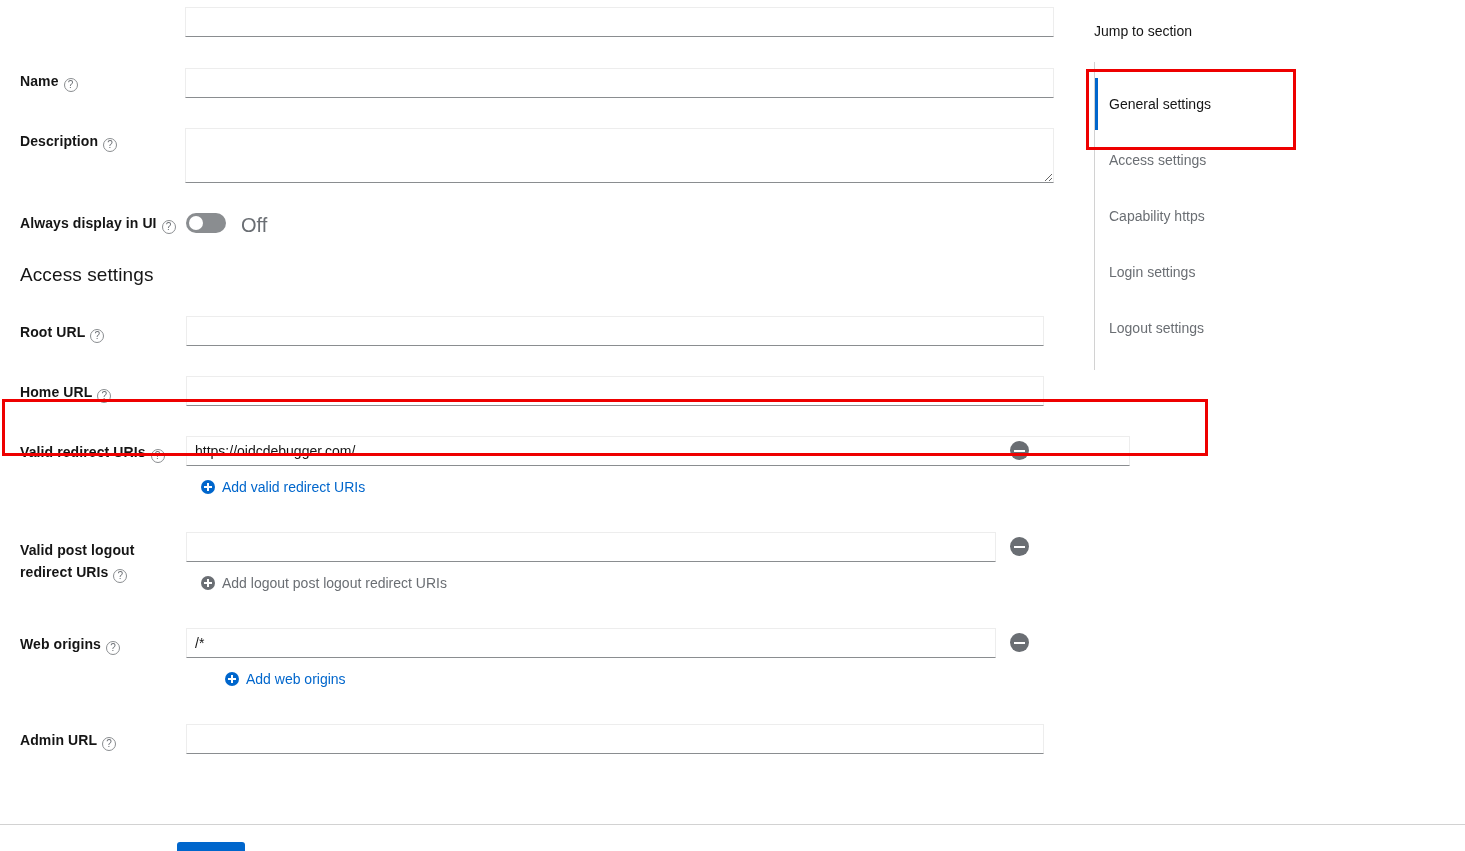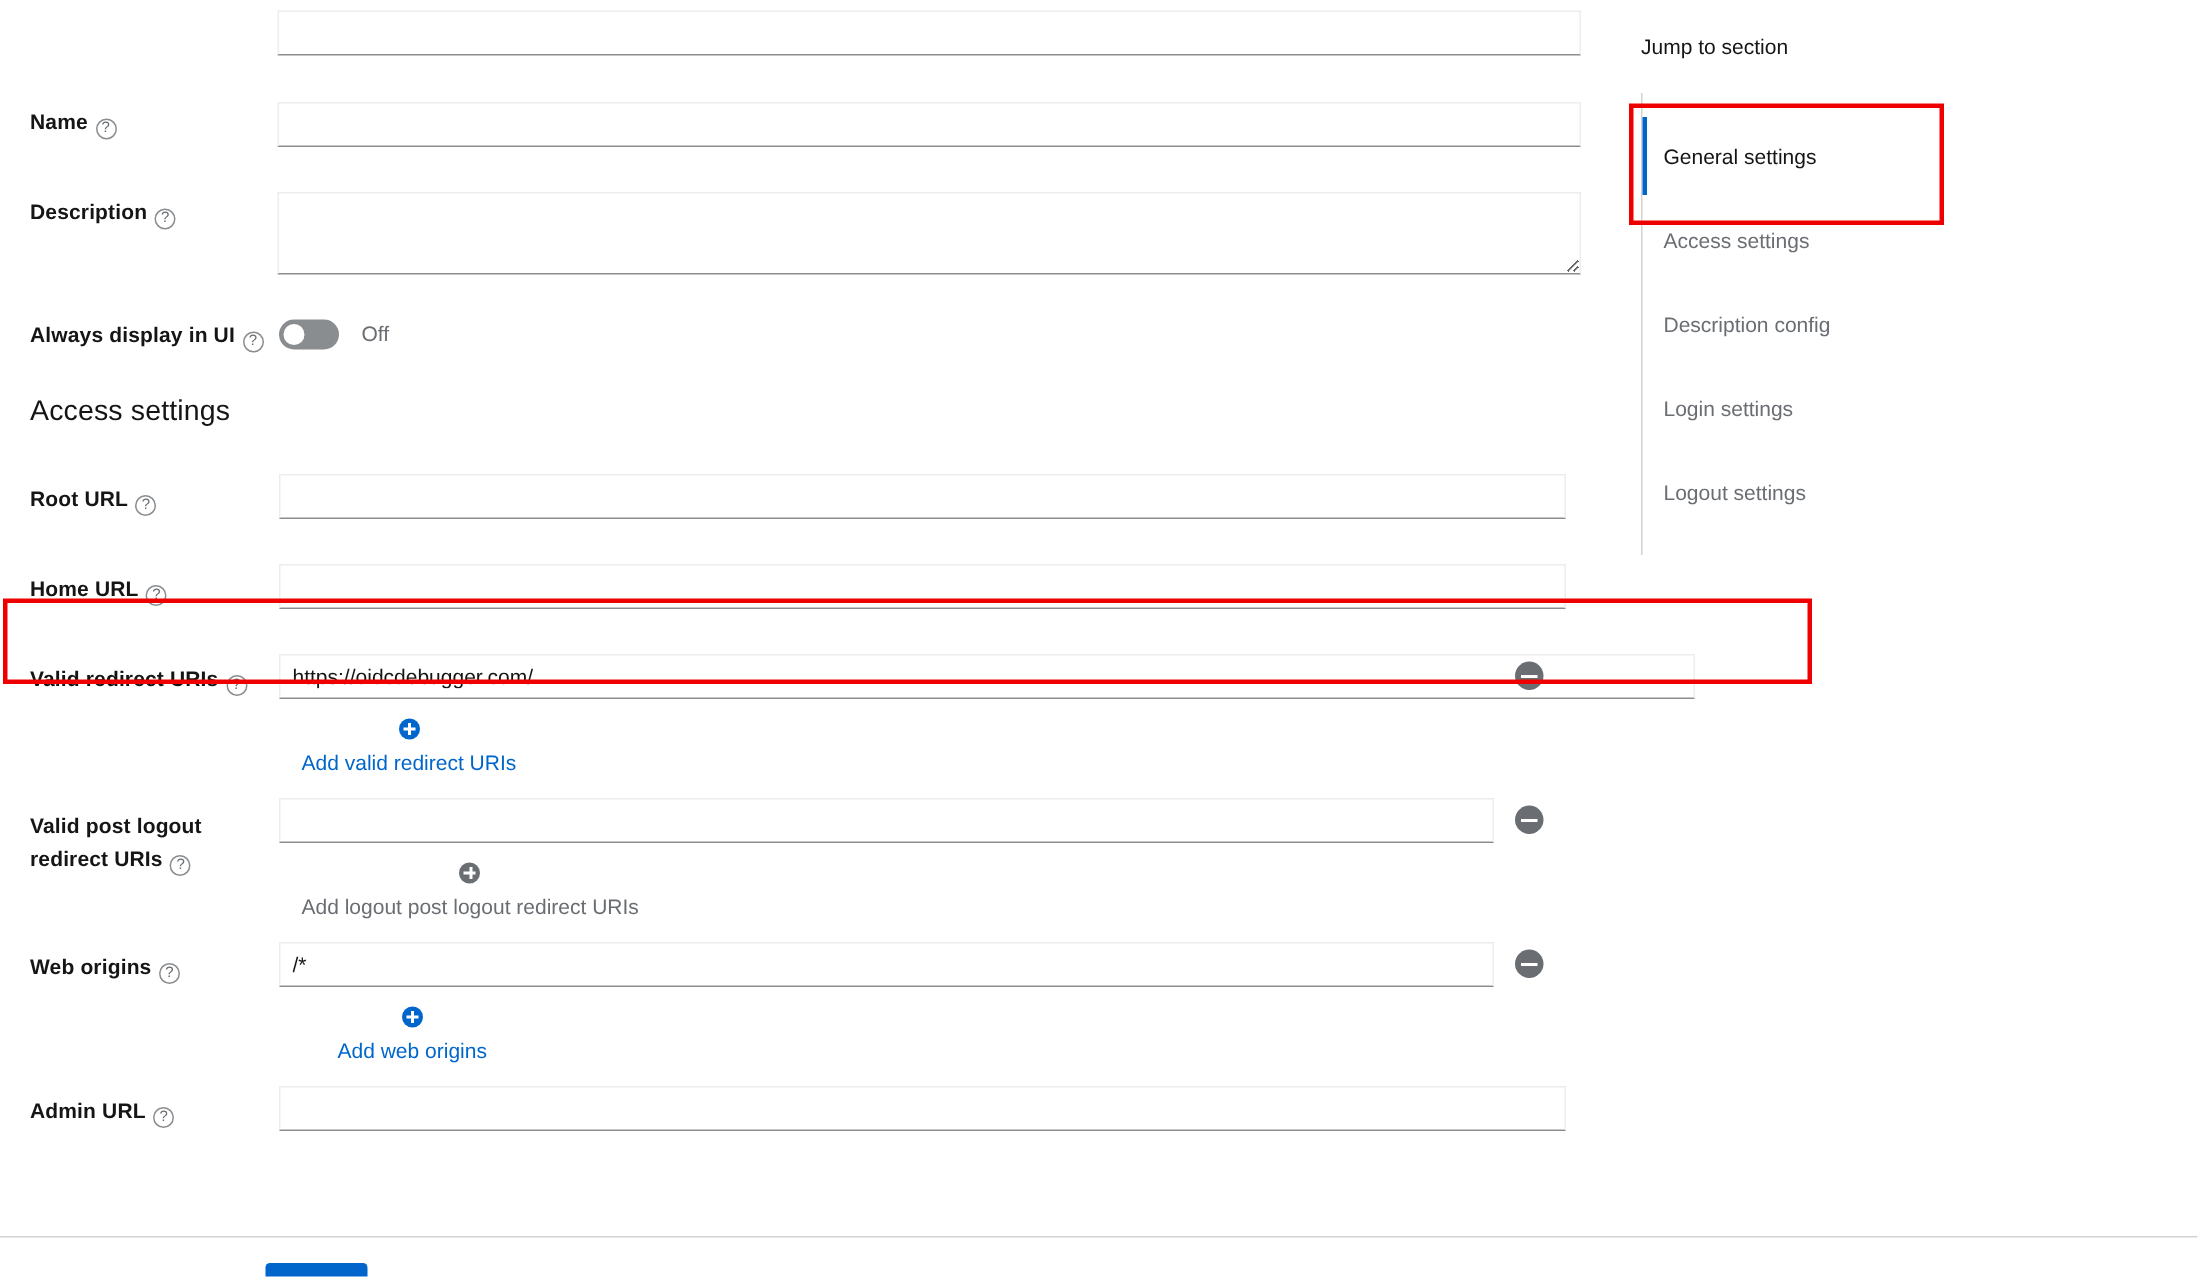--- a/index.html
+++ b/index.html
@@ -109,21 +109,21 @@
     position: absolute;
     left: 3px;
     top: 3px;
     width: 14px;
     height: 14px;
     border-radius: 50%;
     background: #ffffff;
   }
   .toggle-label {
     position: absolute;
-    font-size: 14px;
+    font-size: 20px;
     color: #6a6e73;
     text-align: right;
   }
 
   
   .section-heading {
     position: absolute;
     left: 20px;
     font-size: 19px;
     font-weight: normal;
@@ -134,21 +134,20 @@
   
   .add-link {
     position: absolute;
     font-size: 14px;
     color: #0066cc;
     cursor: pointer;
     white-space: nowrap;
     display: flex;
     align-items: center;
     gap: 7px;
-    flex-direction: column;
   }
   .add-link.disabled { color: #6a6e73; cursor: default; }
 
   .plus-icon {
     display: inline-block;
     width: 14px;
     height: 14px;
     border-radius: 50%;
     background: #0066cc;
     position: relative;
@@ -367,21 +366,21 @@
 
   </div>
 
   <div class="jump-nav">
     <div class="jump-title">Jump to section</div>
     <div class="jump-rail"></div>
     <div class="jump-active-bar"></div>
 
     <div class="jump-item active" style="top:96px;">General settings</div>
     <div class="jump-item" style="top:152px;">Access settings</div>
-    <div class="jump-item" style="top:208px;">Description config</div>
+    <div class="jump-item" style="top:208px;">Capability https</div>
     <div class="jump-item" style="top:264px;">Login settings</div>
     <div class="jump-item" style="top:320px;">Logout settings</div>
   </div>
 
   <div class="red-box" style="left:1086px; top:69px; width:210px; height:81px;"></div>
   <div class="red-box" style="left:2px; top:399px; width:1206px; height:57px;"></div>
 
   <div class="footer-divider"></div>
   <button class="save-button">Save</button>
 

